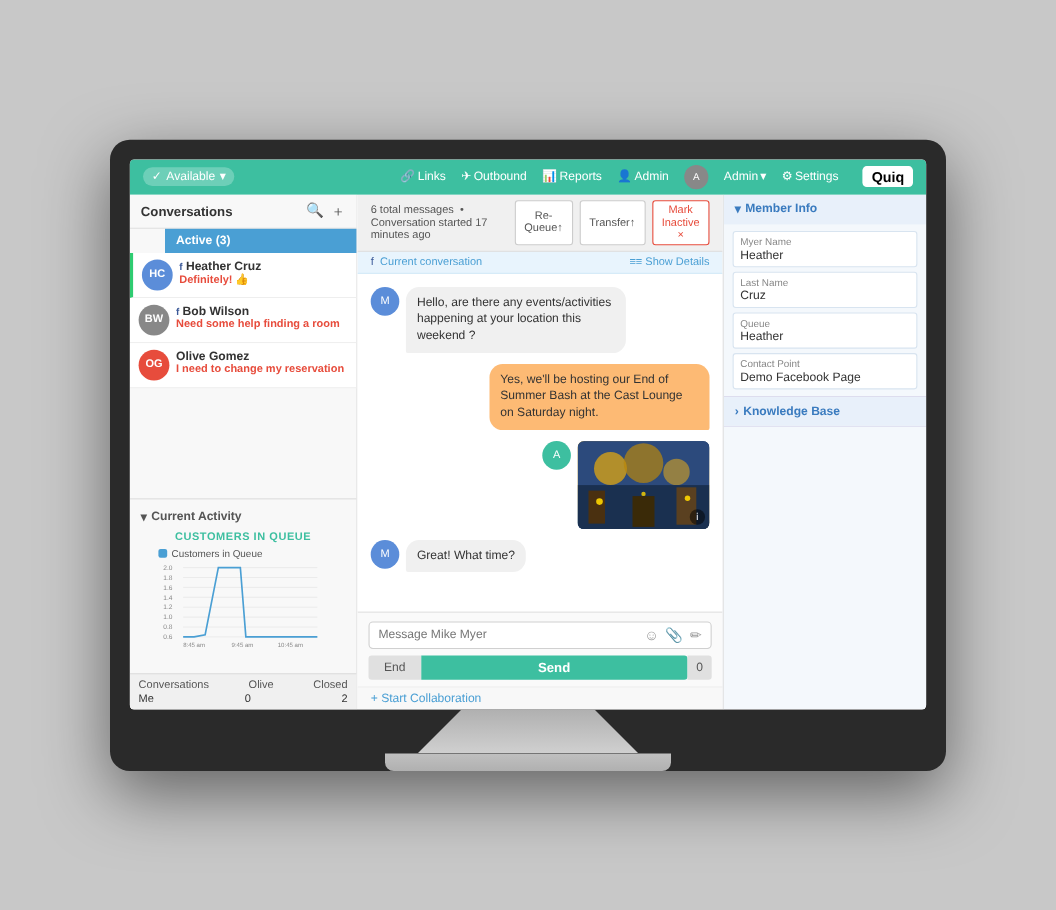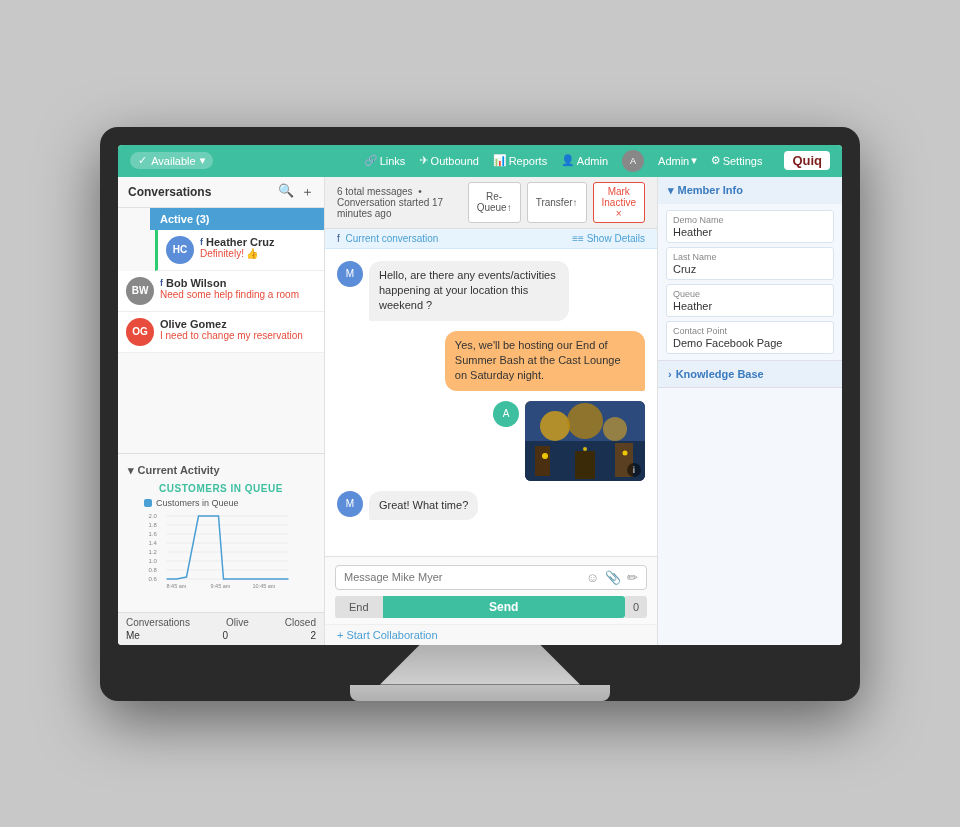--- a/index.html
+++ b/index.html
@@ -67,21 +67,21 @@
     .top-nav-right {
       display: flex;
       align-items: center;
       gap: 14px;
       color: #fff;
       font-size: 11px;
     }
     .nav-link { color: #fff; text-decoration: none; font-size: 11px; display: flex; align-items: center; gap: 2px; }
     .brand-logo {
       background: #fff;
-      color: #7f1d1d;
+      color: #000000;
       font-weight: bold;
       font-size: 13px;
       padding: 2px 8px;
       border-radius: 4px;
       margin-left: 8px;
     }
     .avatar-circle {
       width: 22px; height: 22px;
       border-radius: 50%;
       background: #888;
@@ -130,31 +130,31 @@
     .conv-list { flex: 1; overflow-y: auto; }
     .conv-item {
       padding: 6px 8px;
       border-bottom: 1px solid #eee;
       display: flex;
       align-items: flex-start;
       gap: 6px;
       cursor: pointer;
       background: #fff;
     }
-    .conv-item.selected { border-left: 3px solid #2ecc71; margin-left: 37px; }
+    .conv-item.selected { border-left: 3px solid #2ecc71; }
     .conv-avatar {
       width: 28px; height: 28px;
       border-radius: 50%;
       flex-shrink: 0;
       display: flex; align-items: center; justify-content: center;
       font-size: 10px; color: #fff; font-weight: bold;
     }
     .conv-info { flex: 1; min-width: 0; }
     .conv-name { font-size: 11px; font-weight: 600; color: #333; display: flex; align-items: center; gap: 3px; }
-    .conv-preview { font-size: 10px; color: #e74c3c; white-space: nowrap; overflow: hidden; text-overflow: ellipsis; }
+    .conv-preview { font-size: 10px; color: #e74c3c; white-space: nowrap; overflow: hidden; text-overflow: ellipsis; font-weight: bold; }
 
     .current-activity {
       border-top: 1px solid #ddd;
       padding: 6px 0;
     }
     .activity-header {
       padding: 4px 10px;
       font-size: 11px;
       font-weight: 600;
       color: #555;
@@ -680,21 +680,21 @@
         </div>
 
         <div class="right-panel">
           <div class="panel-section">
             <div class="panel-section-header">
               <span>▾</span>
               <span>Member Info</span>
             </div>
             <div class="member-fields">
               <div class="field-box">
-                <div class="field-label">Demo Name</div>
+                <div class="field-label">Myer Name</div>
                 <div class="field-value">Heather</div>
               </div>
               <div class="field-box">
                 <div class="field-label">Last Name</div>
                 <div class="field-value">Cruz</div>
               </div>
               <div class="field-box">
                 <div class="field-label">Queue</div>
                 <div class="field-value">Heather</div>
               </div>

